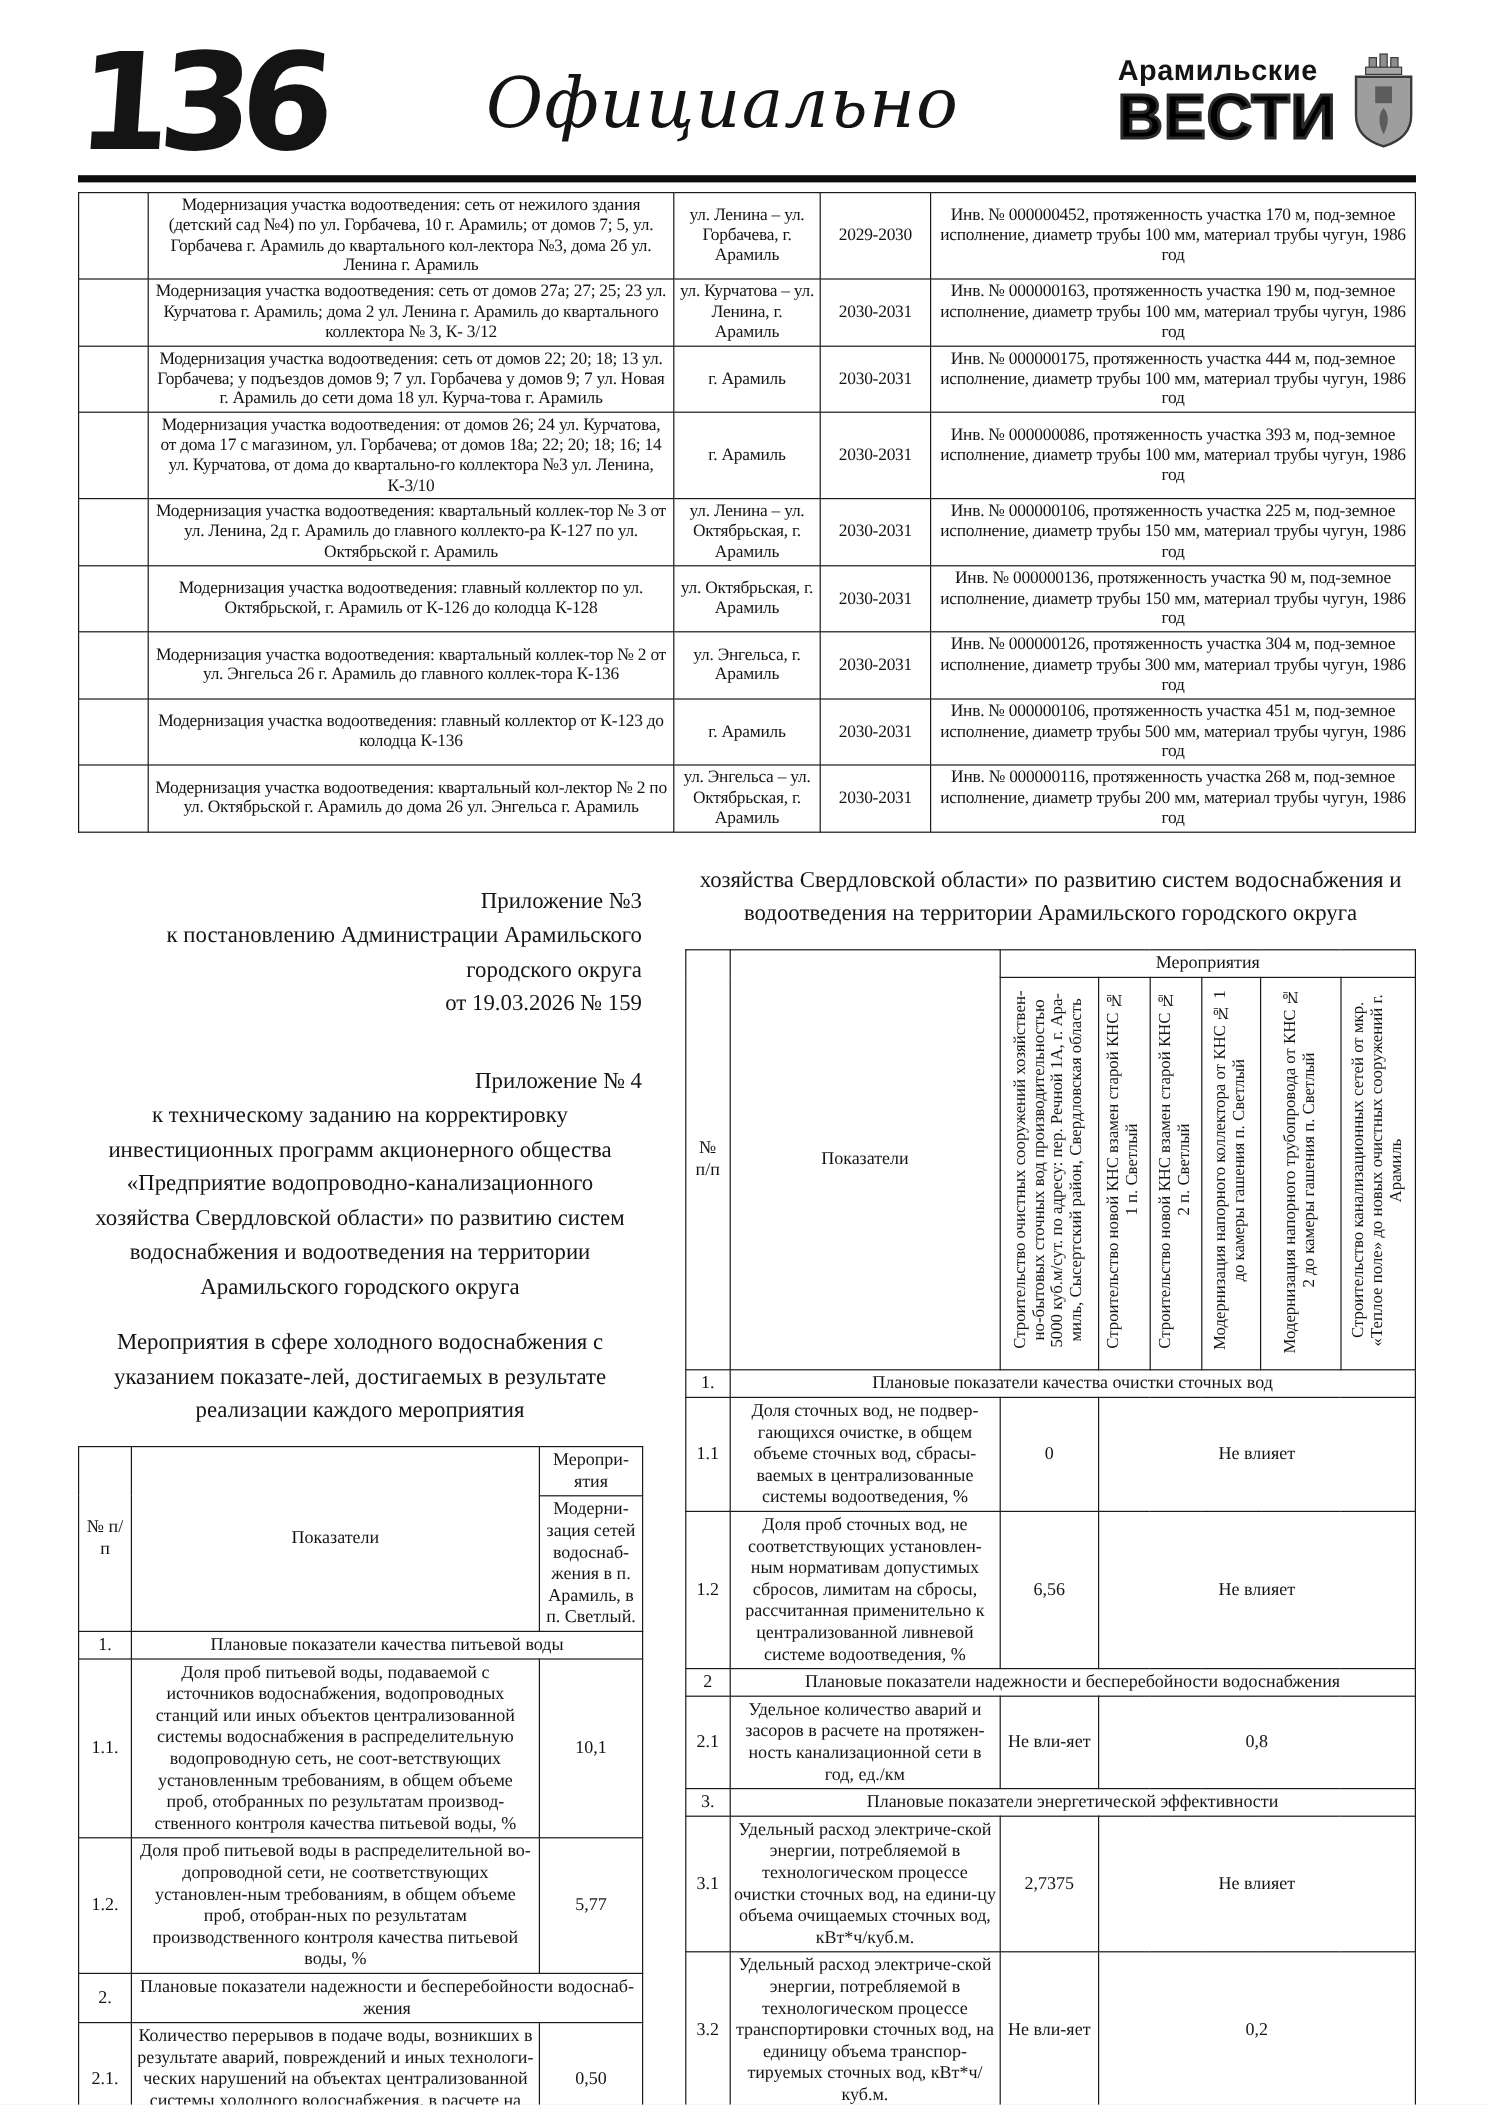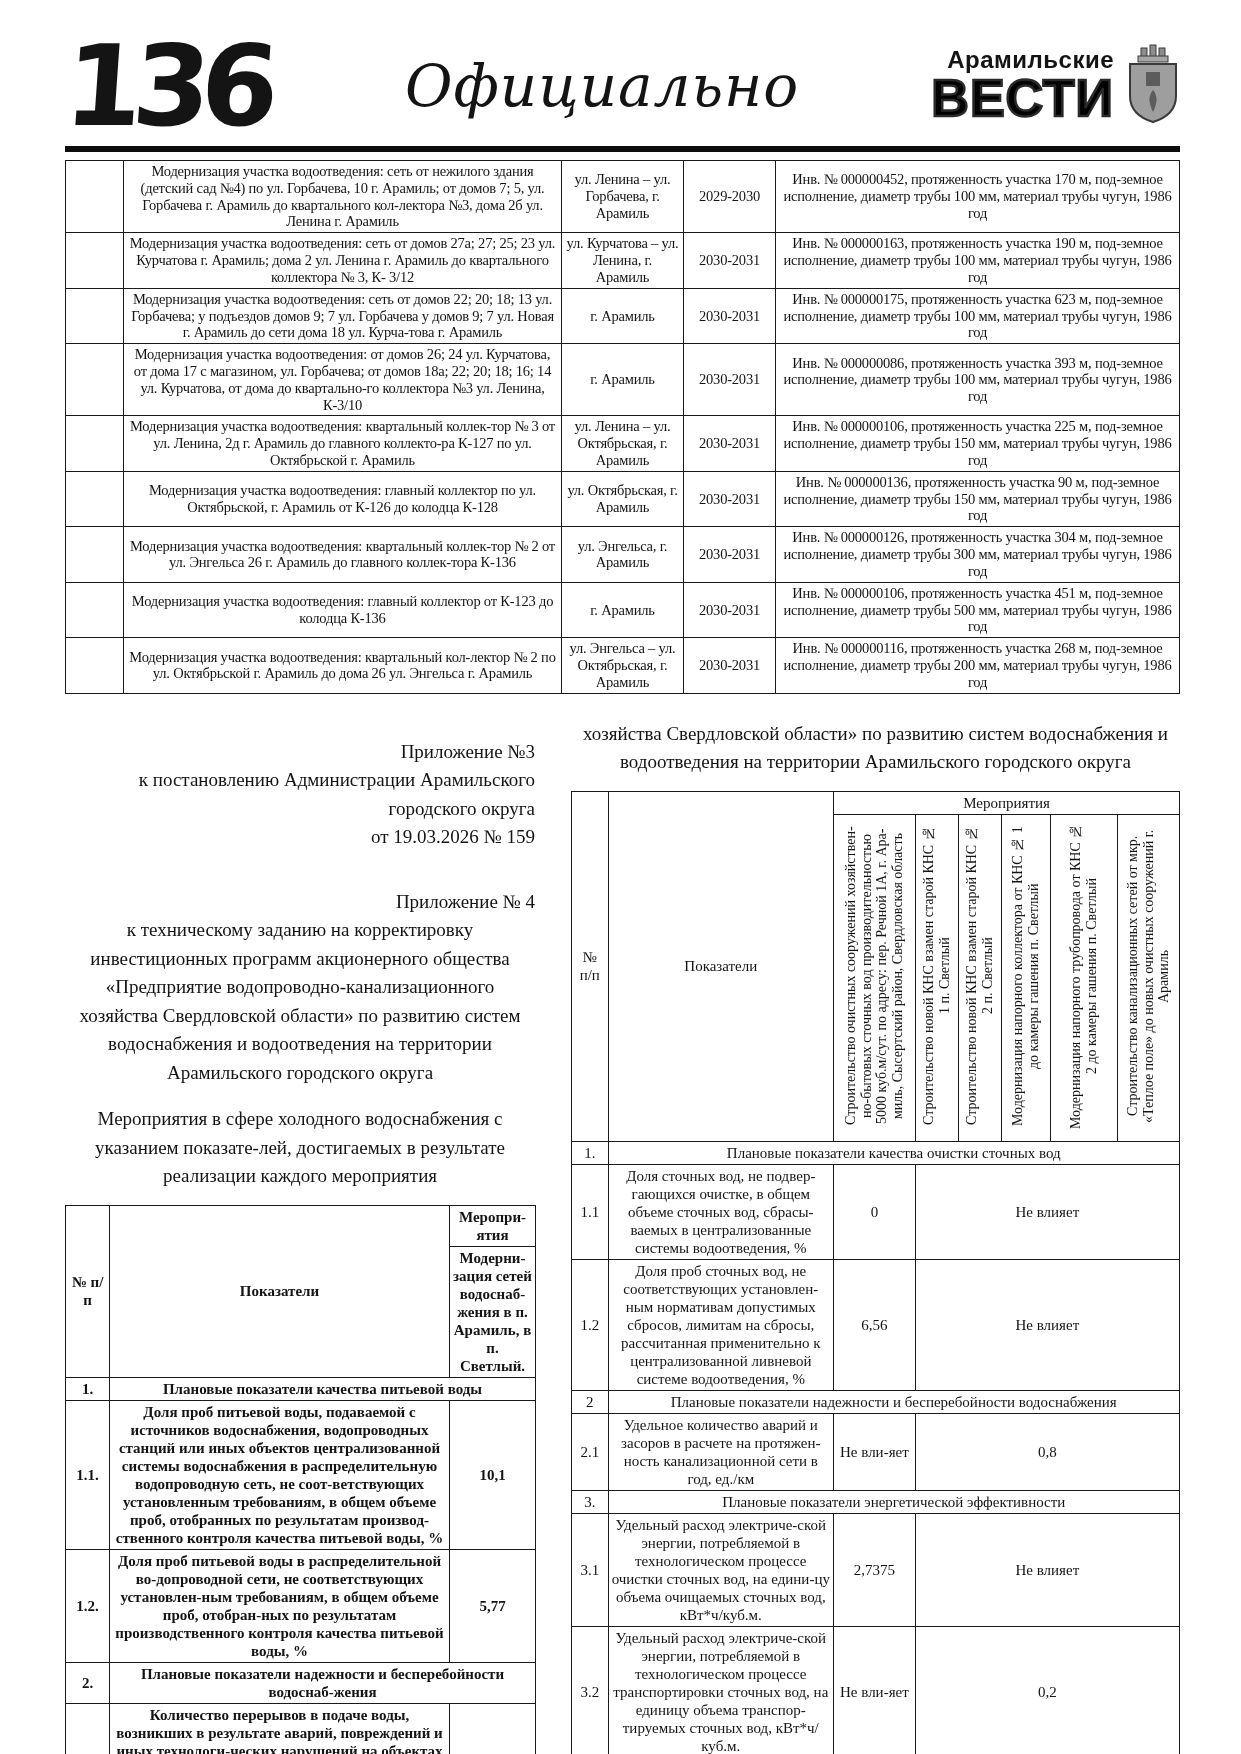--- a/index.html
+++ b/index.html
@@ -13,21 +13,21 @@
   .mh-num{
     font-family:"DejaVu Sans","Liberation Sans",sans-serif;
     font-weight:800;font-size:112px;line-height:0.88;letter-spacing:-10px;
     transform:skewX(-4deg);padding-right:14px;
   }
   .mh-issue{margin-left:12px;font-size:28px;line-height:1.25;}
   .mh-official{
     flex:1;text-align:center;font-style:italic;font-size:58px;
     font-family:"DejaVu Serif",serif;letter-spacing:1px;padding-right:10px;
   }
-  .brand{text-align:right;line-height:1;margin-right:12px;font-family:"Liberation Sans","DejaVu Sans",sans-serif;}
+  .brand{text-align:left;line-height:1;margin-right:12px;font-family:"Liberation Sans","DejaVu Sans",sans-serif;}
   .brand-top{font-size:24px;font-weight:bold;letter-spacing:0.5px;}
   .brand-bottom{
     font-size:52px;font-weight:bold;color:#000000;letter-spacing:1px;
     -webkit-text-stroke:2.5px #2a2a2a;
   }
   .emblem{flex:0 0 auto;}
   .rule{border-bottom:6px solid #0d0d0d;margin-top:4px;}
   
   table{border-collapse:collapse;}
   td,th{border:1px solid #1a1a1a;font-weight:normal;vertical-align:middle;}
@@ -39,21 +39,21 @@
   .columns{display:flex;gap:36px;margin-top:26px;}
   .col-left{width:470px;flex:0 0 auto;}
   .col-right{flex:1;min-width:0;}
   .para{font-size:19px;line-height:1.5;}
   .align-right{text-align:right;margin-top:36px;}
   .align-center{text-align:center;}
   .mt18{margin-top:18px;}
   
   .water-table{width:100%;margin-top:14px;table-layout:fixed;
     font-size:15px;line-height:1.2;text-align:center;}
-  .water-table td,.water-table th{padding:2px 3px;font-weight:bold;}
+  .water-table td,.water-table th{padding:2px 3px;}
   .thick-top td{border-top:3px solid #111;}
   
   .sewer-table{width:100%;margin-top:14px;table-layout:fixed;
     font-size:15px;line-height:1.2;text-align:center;}
   .sewer-table td,.sewer-table th{padding:2px 3px;}
   th.rot{height:318px;vertical-align:middle;padding:4px 1px;}
   .rt{
     writing-mode:vertical-rl;transform:rotate(180deg);
     display:inline-block;max-height:308px;line-height:1.12;font-size:14px;
   }
@@ -105,21 +105,21 @@
         <td>Модернизация участка водоотведения: сеть от домов 27а; 27; 25; 23 ул. Курчатова г. Арамиль; дома 2 ул. Ленина г. Арамиль до квартального коллектора № 3, К- 3/12</td>
         <td>ул. Курчатова – ул. Ленина, г. Арамиль</td>
         <td>2030-2031</td>
         <td>Инв. № 000000163, протяженность участка 190 м, под-земное исполнение, диаметр трубы 100 мм, материал трубы чугун, 1986 год</td>
       </tr>
       <tr>
         <td></td>
         <td>Модернизация участка водоотведения: сеть от домов 22; 20; 18; 13 ул. Горбачева; у подъездов домов 9; 7 ул. Горбачева у домов 9; 7 ул. Новая г. Арамиль до сети дома 18 ул. Курча-това г. Арамиль</td>
         <td>г. Арамиль</td>
         <td>2030-2031</td>
-        <td>Инв. № 000000175, протяженность участка 623 м, под-земное исполнение, диаметр трубы 100 мм, материал трубы чугун, 1986 год</td>
+        <td>Инв. № 000000175, протяженность участка 444 м, под-земное исполнение, диаметр трубы 100 мм, материал трубы чугун, 1986 год</td>
       </tr>
       <tr>
         <td></td>
         <td>Модернизация участка водоотведения: от домов 26; 24 ул. Курчатова, от дома 17 с магазином, ул. Горбачева; от домов 18а; 22; 20; 18; 16; 14 ул. Курчатова, от дома до квартально-го коллектора №3 ул. Ленина, К-3/10</td>
         <td>г. Арамиль</td>
         <td>2030-2031</td>
         <td>Инв. № 000000086, протяженность участка 393 м, под-земное исполнение, диаметр трубы 100 мм, материал трубы чугун, 1986 год</td>
       </tr>
       <tr>
         <td></td>

